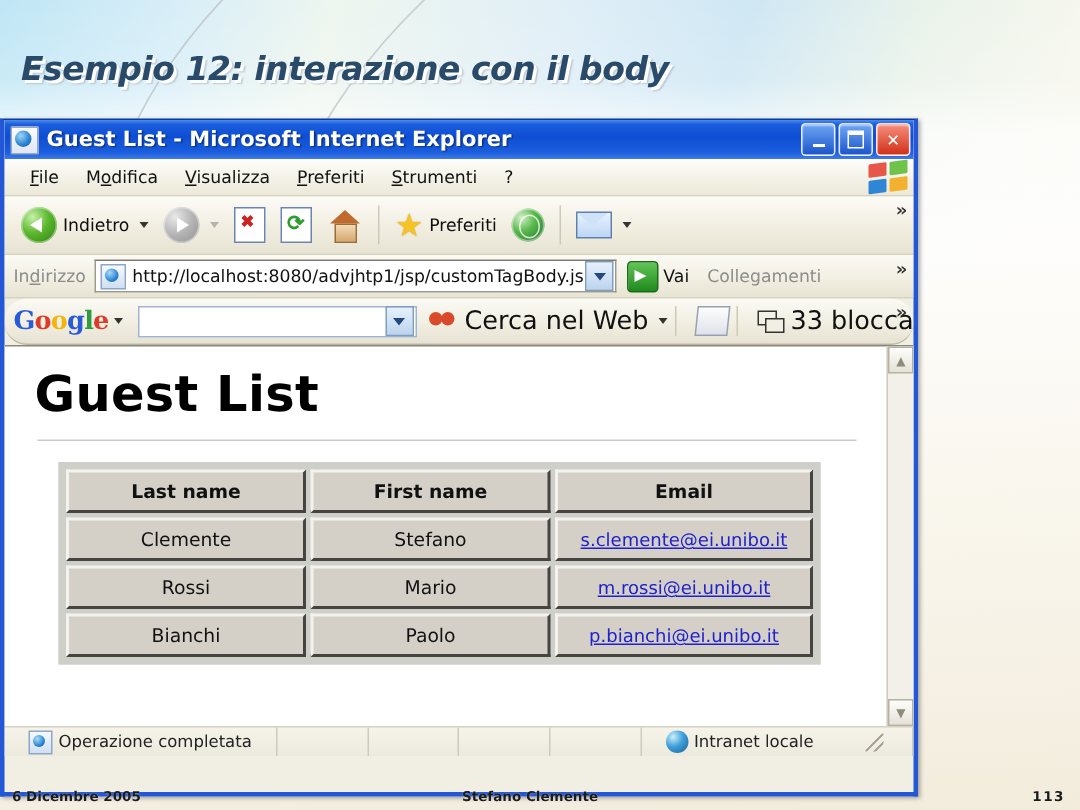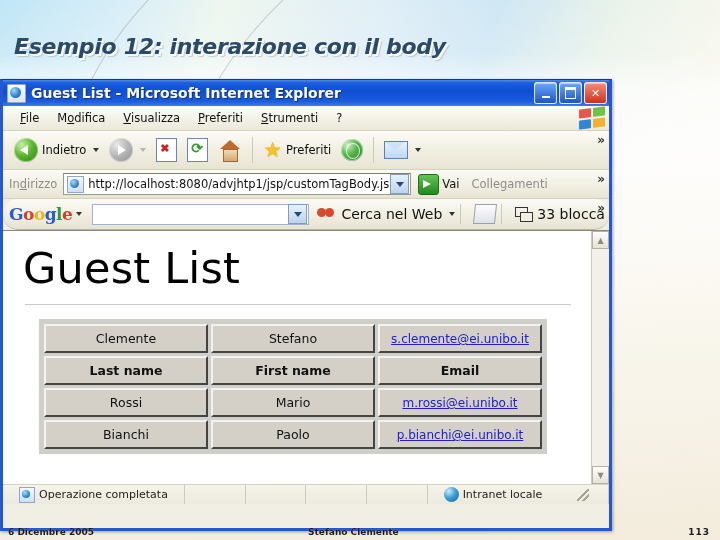--- a/index.html
+++ b/index.html
@@ -247,38 +247,38 @@
     border-bottom:1px solid #b9b5a4; padding-left:6px; position:relative;border-radius:15px;
   }
   .glogo{ font-family:"DejaVu Serif", serif; font-size:17px; font-weight:bold; letter-spacing:-.5px; white-space:nowrap;}
   .glogo .b{color:#2a5bd7;} .glogo .r{color:#dd3c2a;} .glogo .y{color:#f2b50f;} .glogo .g{color:#2e9b3f;}
   .gfield{ width:214px;height:19px;background:#fff;border:1px solid #9fb4cf; margin-left:10px;
     display:flex;align-items:center;justify-content:flex-end; padding-right:1px;}
   .gbtn{ display:flex;align-items:center;gap:4px;margin-left:8px;}
   .gsearch-ic{ width:20px;height:18px;position:relative;}
   .gsearch-ic::before{content:"";position:absolute;left:0;top:3px;width:9px;height:9px;border-radius:50%;background:#d94a2b;}
   .gsearch-ic::after{content:"";position:absolute;left:8px;top:3px;width:9px;height:9px;border-radius:50%;background:#d94a2b;}
-  .gbtn .lbl{ font-size:14px;color:#111; white-space:nowrap; font-family:"DejaVu Sans", sans-serif;}
+  .gbtn .lbl{ font-size:17px;color:#111; white-space:nowrap; font-family:"DejaVu Sans", sans-serif;}
   .gpage-ic{ width:20px;height:18px;background:linear-gradient(180deg,#fdfdfd,#dfe2ea);border:1px solid #98a0b4; transform:skewX(-6deg);}
   .block-ic{ width:18px;height:14px;position:relative;}
   .block-ic::before{content:"";position:absolute;left:0;top:0;width:11px;height:8px;border:1.5px solid #333;}
   .block-ic::after{content:"";position:absolute;left:5px;top:5px;width:11px;height:8px;border:1.5px solid #333;background:#f1efe3;}
 
   
   .viewport{
     position:relative;
     height: 253px;
     background:#fff;
     border-top:1px solid #8c8878;
     display:flex;
   }
   .pagearea{ flex:1 1 auto; position:relative; overflow:hidden; padding:14px 0 0 20px;}
   .page-h1{
     font-family:"DejaVu Sans", sans-serif;
-    font-size:43px; color:#000; font-weight:normal; letter-spacing:.2px;
+    font-size:33px; color:#000; font-weight:bold; letter-spacing:.2px;
     margin:0 0 6px 0; line-height:1.1;
   }
   .page-hr{ height:1px; background:#c9c9c9; margin:12px 20px 14px 2px;}
 
   table.guests{
     border-collapse:separate; border-spacing:3px;
     background:#cfcfc9;
     border:2px solid #cfcfc9;
     margin-left:16px;
     width: 508px;
@@ -454,28 +454,28 @@
       <div class="chev">»</div>
     </div>
 
     <div class="viewport">
       <div class="pagearea">
         <h1 class="page-h1">Guest List</h1>
         <div class="page-hr"></div>
         <table class="guests">
           <tbody>
               <tr>
+            <th class="col-last">Last name</th>
+            <th class="col-first">First name</th>
+            <th>Email</th>
+          </tr>
+          <tr>
             <td>Clemente</td>
             <td>Stefano</td>
             <td><a href="#">s.clemente@ei.unibo.it</a></td>
-          </tr>
-          <tr>
-            <th class="col-last">Last name</th>
-            <th class="col-first">First name</th>
-            <th>Email</th>
           </tr>
           <tr>
             <td>Rossi</td>
             <td>Mario</td>
             <td><a href="#">m.rossi@ei.unibo.it</a></td>
           </tr>
           <tr>
             <td>Bianchi</td>
             <td>Paolo</td>
             <td><a href="#">p.bianchi@ei.unibo.it</a></td>

